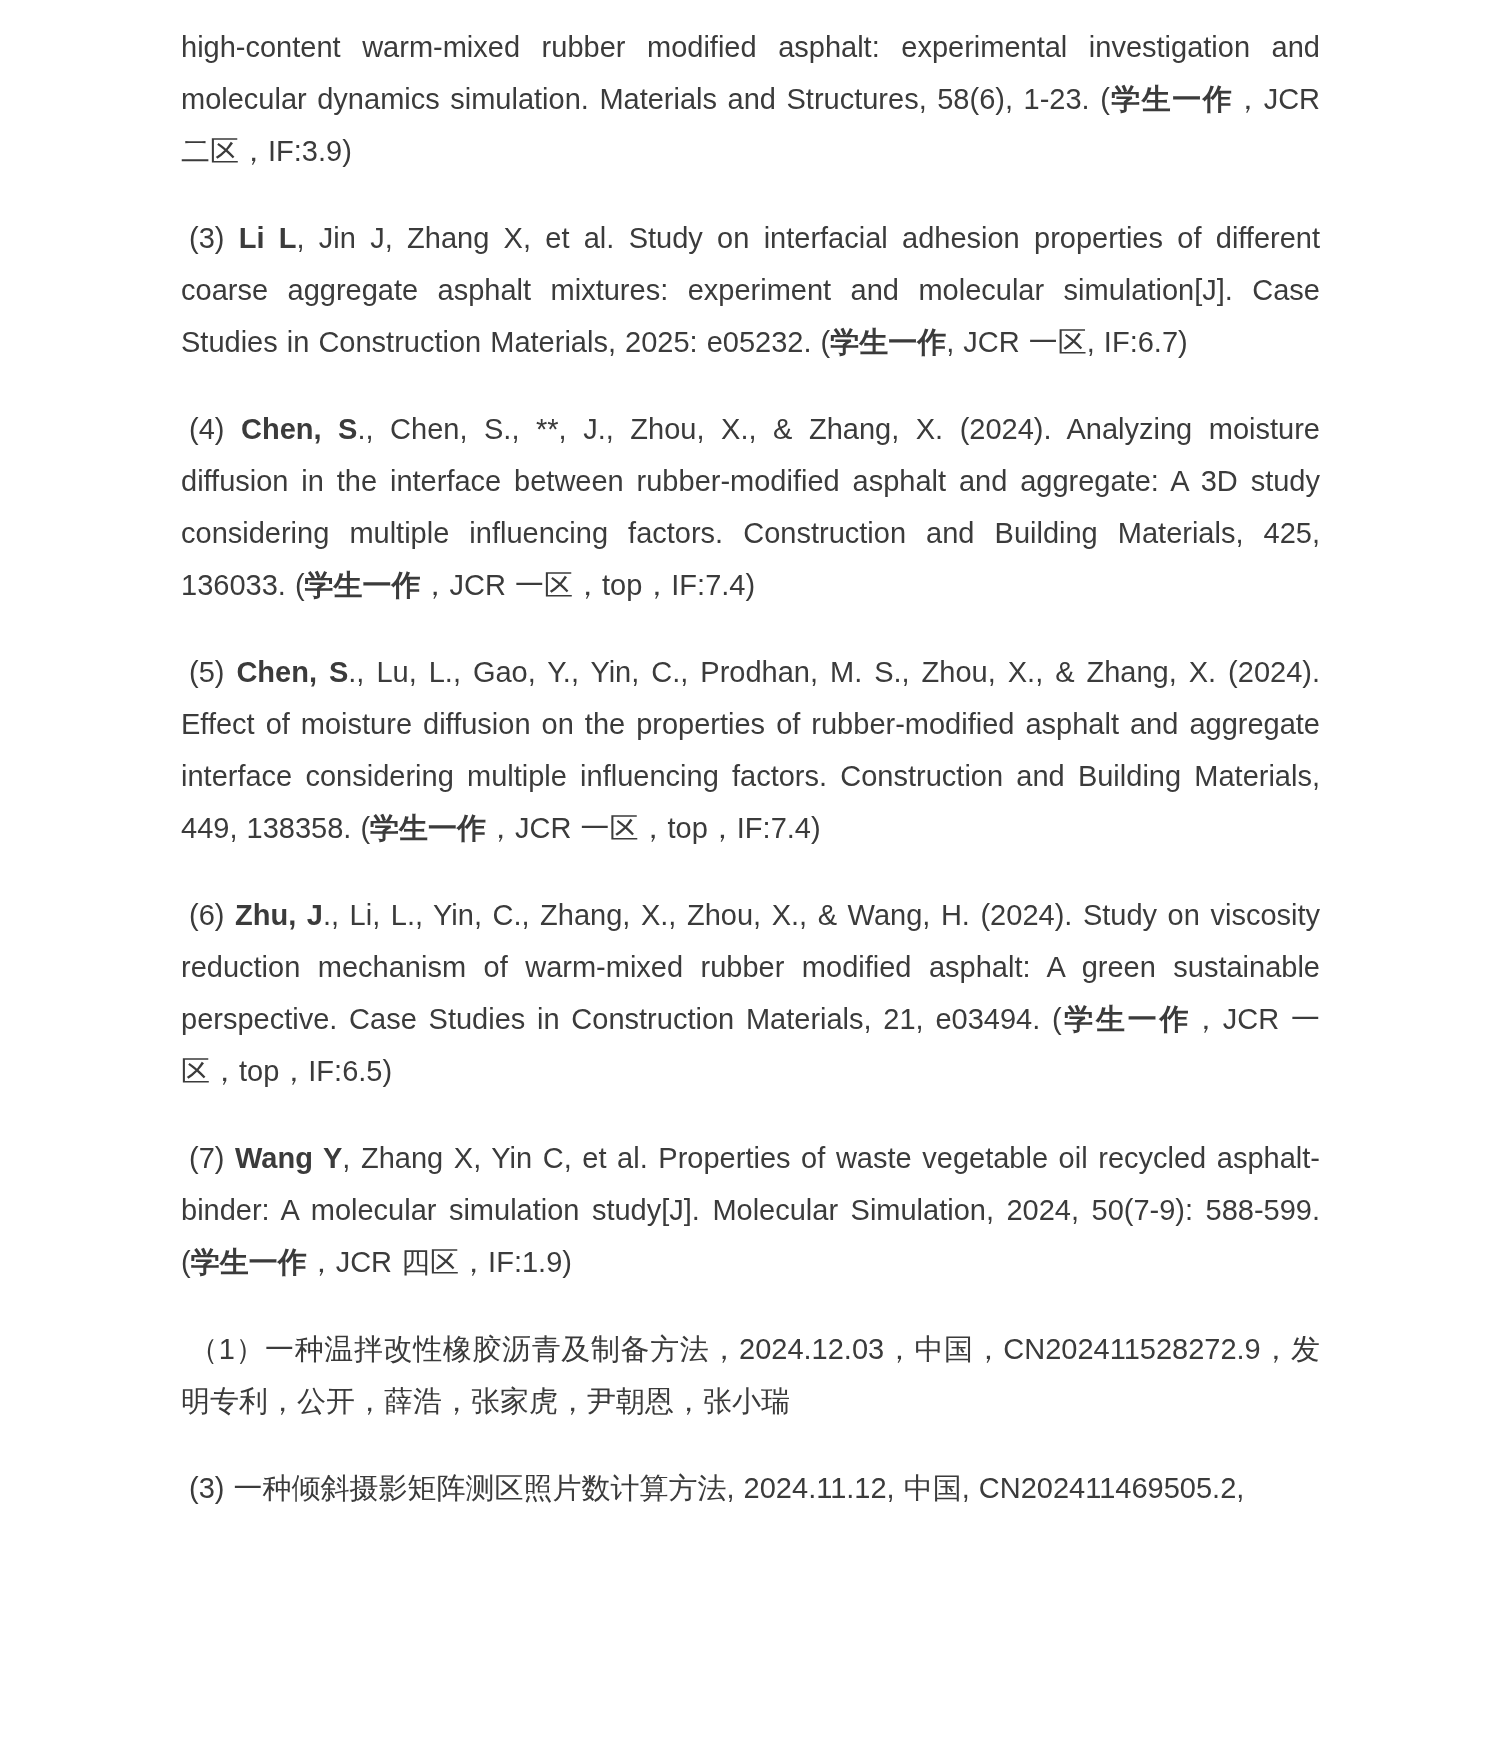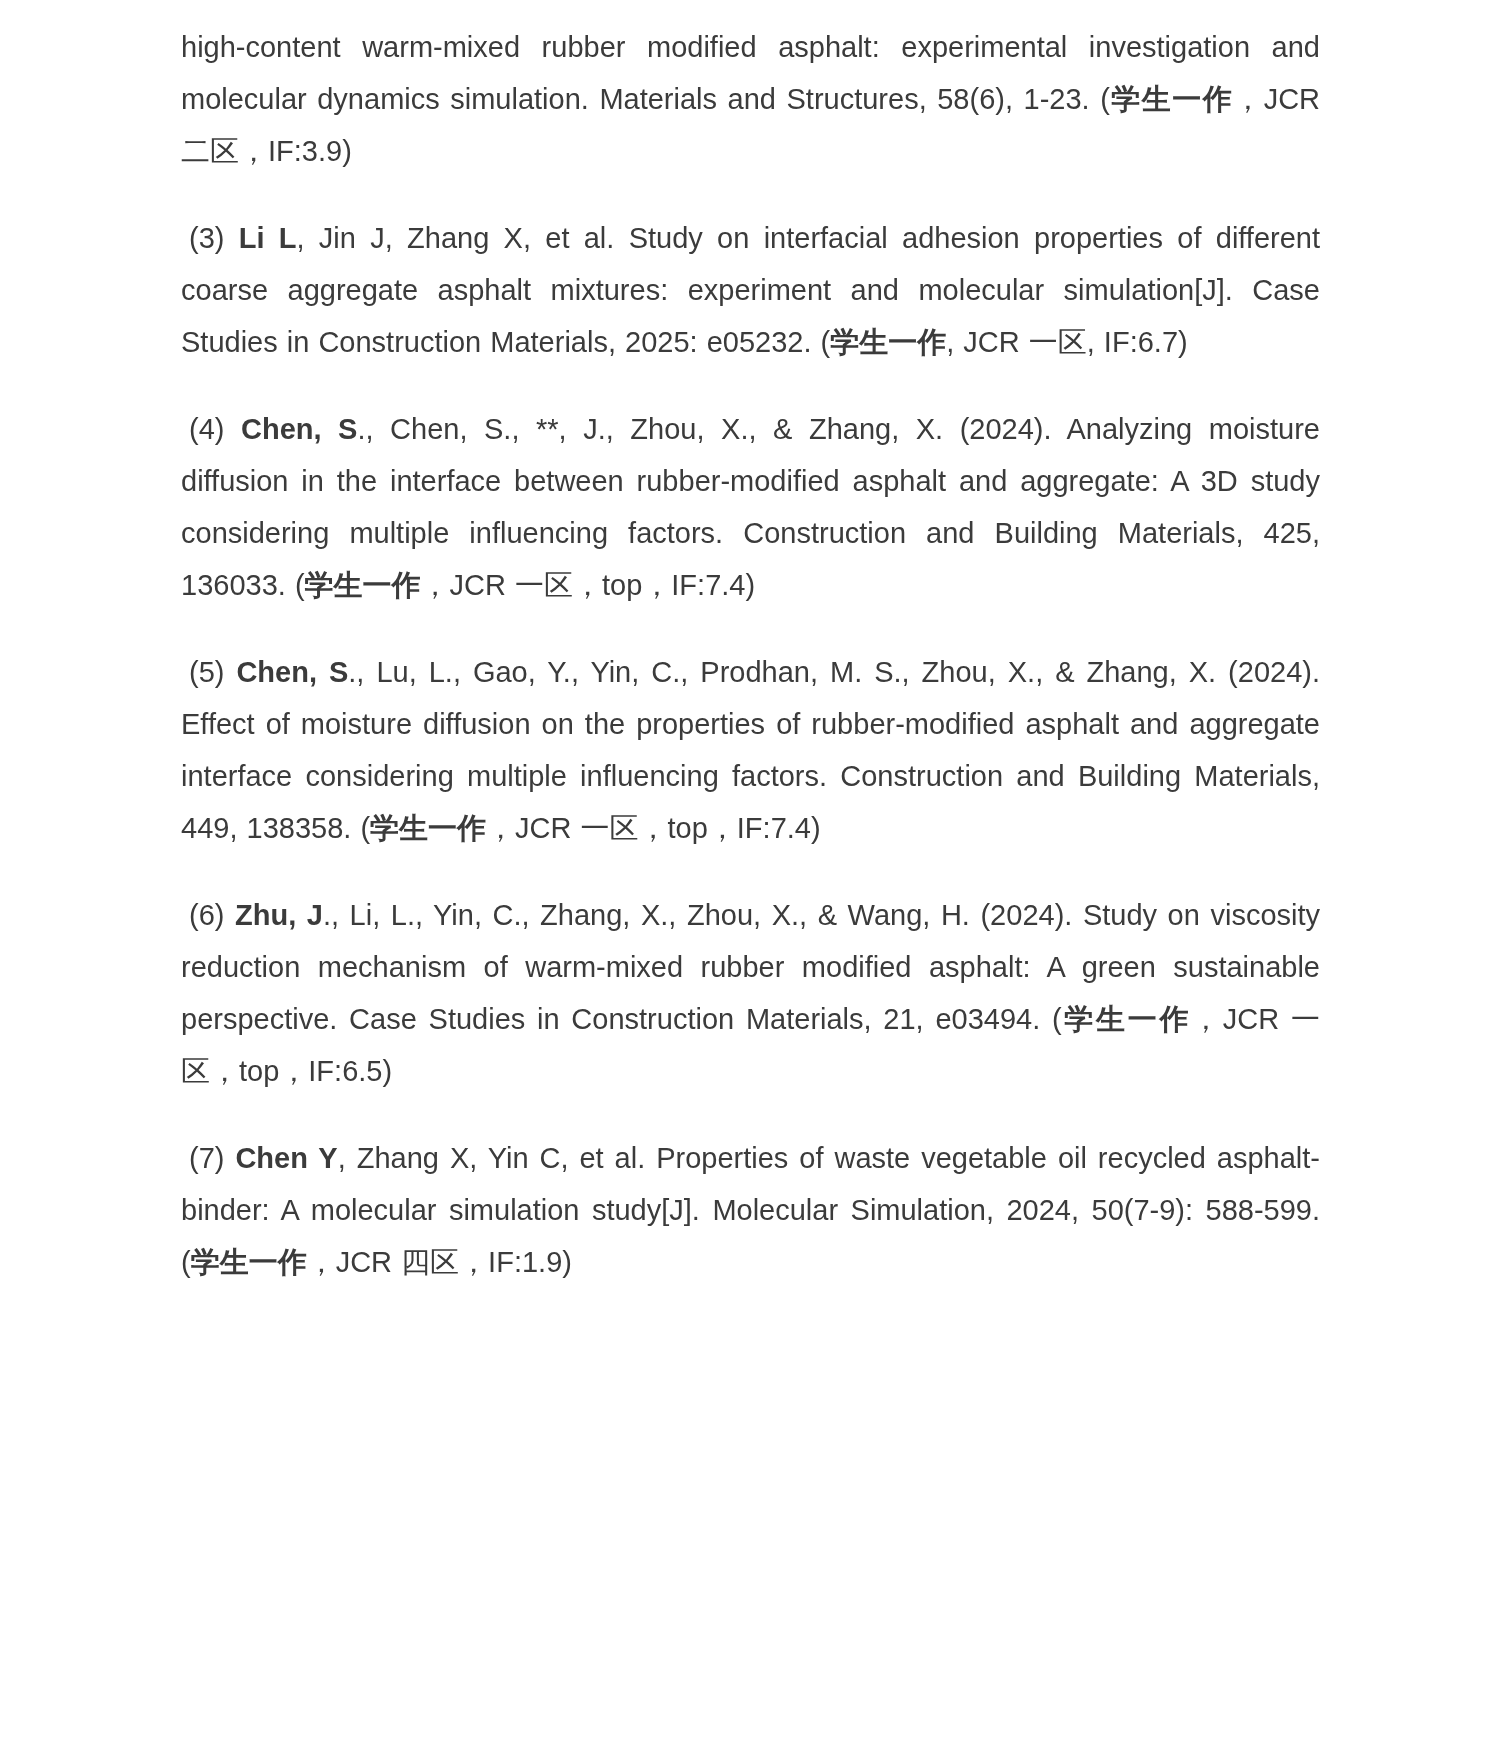--- a/index.html
+++ b/index.html
@@ -35,15 +35,17 @@
 </head>
 <body>
 
 <div class="page">
   <div class="doc">
       <p class="para"><span class="run">high-content warm-mixed rubber modified asphalt: experimental investigation and molecular dynamics simulation. Materials and Structures, 58(6), 1-23.  (</span><span class="run b">学生一作</span><span class="run">，JCR 二区，IF:3.9)</span></p>
       <p class="para indent"><span class="run">(3)  </span><span class="run b">Li L</span><span class="run">, Jin J, Zhang X, et al. Study on interfacial adhesion properties of different coarse aggregate asphalt mixtures: experiment and molecular simulation[J]. Case Studies in Construction Materials, 2025: e05232.  (</span><span class="run b">学生一作</span><span class="run">, JCR 一区, IF:6.7)</span></p>
       <p class="para indent"><span class="run">(4)  </span><span class="run b">Chen, S</span><span class="run">., Chen, S., **, J., Zhou, X., &amp; Zhang, X. (2024). Analyzing moisture diffusion in the interface between rubber-modified asphalt and aggregate: A 3D study considering multiple influencing factors. Construction and Building Materials, 425, 136033. (</span><span class="run b">学生一作</span><span class="run">，JCR 一区，top，IF:7.4)</span></p>
       <p class="para indent"><span class="run">(5)  </span><span class="run b">Chen, S</span><span class="run">., Lu, L., Gao, Y., Yin, C., Prodhan, M. S., Zhou, X., &amp; Zhang, X. (2024). Effect of moisture diffusion on the properties of rubber-modified asphalt and aggregate interface considering multiple influencing factors. Construction and Building Materials, 449, 138358. (</span><span class="run b">学生一作</span><span class="run">，JCR 一区，top，IF:7.4)</span></p>
       <p class="para indent"><span class="run">(6)  </span><span class="run b">Zhu, J</span><span class="run">., Li, L., Yin, C., Zhang, X., Zhou, X., &amp; Wang, H. (2024). Study on viscosity reduction mechanism of warm-mixed rubber modified asphalt: A green sustainable perspective. Case Studies in Construction Materials, 21, e03494. (</span><span class="run b">学生一作</span><span class="run">，JCR 一区，top，IF:6.5)</span></p>
-      <p class="para indent"><span class="run">(7)  </span><span class="run b">Chen Y</span><span class="run">, Zhang X, Yin C, et al. Properties of waste vegetable oil recycled asphalt-binder: A molecular simulation study[J]. Molecular Simulation, 2024, 50(7-9): 588-599. (</span><span class="run b">学生一作</span><span class="run">，JCR 四区，IF:1.9)</span></p>
+      <p class="para indent"><span class="run">(7)  </span><span class="run b">Wang Y</span><span class="run">, Zhang X, Yin C, et al. Properties of waste vegetable oil recycled asphalt-binder: A molecular simulation study[J]. Molecular Simulation, 2024, 50(7-9): 588-599. (</span><span class="run b">学生一作</span><span class="run">，JCR 四区，IF:1.9)</span></p>
+      <p class="para indent"><span class="run">（1）一种温拌改性橡胶沥青及制备方法，2024.12.03，中国，CN202411528272.9，发明专利，公开，薛浩，张家虎，尹朝恩，张小瑞</span></p>
+      <p class="para indent"><span class="run">(3) 一种倾斜摄影矩阵测区照片数计算方法, 2024.11.12, 中国, CN202411469505.2,</span></p>
     </div>
 </div>
 
 </body></html>

